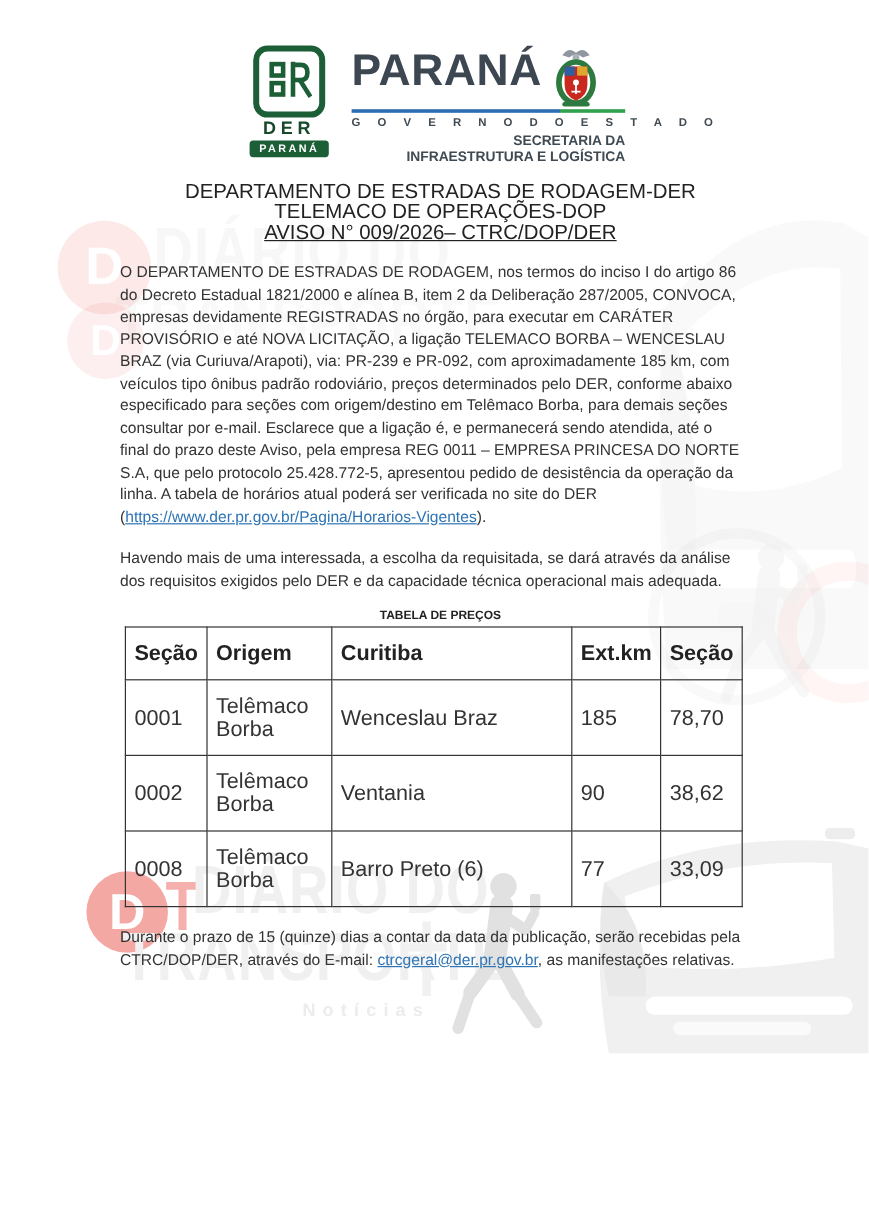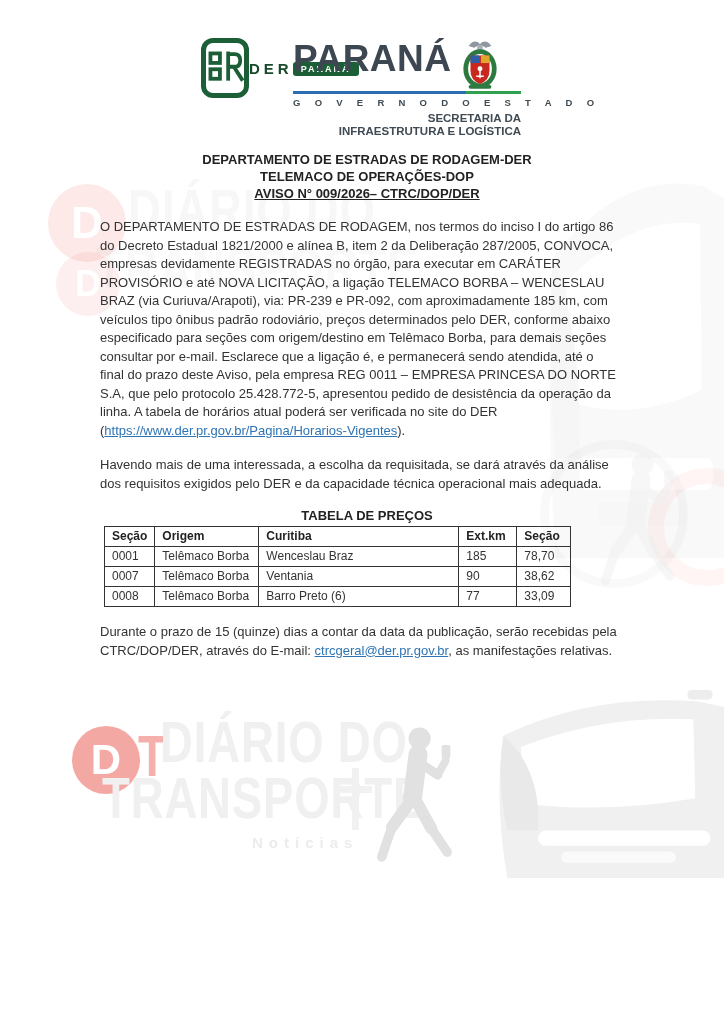--- a/index.html
+++ b/index.html
@@ -27,41 +27,41 @@
   .wm-plus:before{content:"";position:absolute;left:14px;top:0;width:7px;height:62px;background:#f1f1f1;}
   .wm-plus:after{content:"";position:absolute;left:0;top:18px;width:34px;height:7px;background:#f1f1f1;}
   .wm-ring{position:absolute;left:648px;top:468px;width:86px;height:86px;border-radius:50%;
            border:16px solid rgba(230,51,41,.05);}
   .wm-ring2{position:absolute;left:540px;top:440px;width:130px;height:130px;border-radius:50%;
            border:9px solid rgba(0,0,0,.022);}
   .wm-svg{position:absolute;}
   
   .content{position:relative;z-index:1;padding:38px 90px 0 100px;}
   .header{display:flex;align-items:flex-start;justify-content:center;gap:12px;margin-left:-12px;}
-  .der-logo{display:flex;flex-direction:row;align-items:center;width:80px;}
+  .der-logo{display:flex;flex-direction:column;align-items:center;width:80px;}
   .der-box{width:50px;height:50px;border:5px solid #1c5e36;border-radius:12px;
            display:flex;align-items:center;justify-content:center;}
   .der-word{font-weight:800;font-size:15px;color:#17492a;letter-spacing:4px;margin-top:1px;}
   .der-pill{background:#1c5e36;color:#fff;font-size:9px;font-weight:700;letter-spacing:2px;
             padding:2px 8px;border-radius:3px;margin-top:1px;}
   .gov-block{display:flex;flex-direction:column;width:228px;}
   .parana-row{display:flex;align-items:flex-start;gap:9px;}
   .parana-word{font-size:37px;font-weight:800;color:#3d4751;letter-spacing:.5px;line-height:42px;}
   .gov-bar{height:3px;background:linear-gradient(to right,#2d6db4 0 76%,#2fa14f 76% 100%);
            margin:1px 0 3px;width:228px;}
   .gov-text{font-size:9.5px;letter-spacing:5.8px;color:#3f4a53;font-weight:600;white-space:nowrap;}
   .secr{text-align:right;font-size:11.5px;font-weight:600;color:#3f4a53;line-height:13px;margin-top:4px;}
-  .title-block{text-align:center;font-weight:700;font-size:13px;line-height:17px;color:#222;margin-top:13px;}
+  .title-block{text-align:center;font-weight:400;font-size:17px;line-height:17px;color:#222;margin-top:13px;}
   .underlined{text-decoration:underline;}
   .para{font-size:13px;line-height:18.5px;color:#333;margin:16px 16px 0 0;}
   .link{color:#2e74b5;text-decoration:underline;cursor:pointer;}
-  .table-title{text-align:center;font-weight:700;font-size:13px;margin-top:15px;color:#222;}
+  .table-title{text-align:center;font-weight:700;font-size:10px;margin-top:15px;color:#222;}
   table.prices{border-collapse:collapse;margin-top:3px;margin-left:4px;}
-  table.prices th,table.prices td{border:1.2px solid #333;font-size:12px;line-height:19px;
-           padding:0 7px;text-align:left;color:#333;}
+  table.prices th,table.prices td{border:1.2px solid #333;font-size:18px;line-height:19px;
+           padding:12px 7px;text-align:left;color:#333;}
   table.prices th{font-weight:700;color:#222;}
   .sig{text-align:center;font-size:13px;line-height:17.5px;margin-top:32px;color:#333;}
 </style>
 </head>
 <body>
 
 <div class="page">
 
   <div class="wm">
 
@@ -204,21 +204,21 @@
       </thead>
       <tbody>
         <tr>
           <td>0001</td>
           <td>Telêmaco Borba</td>
           <td>Wenceslau Braz</td>
           <td>185</td>
           <td>78,70</td>
         </tr>
         <tr>
-          <td>0007</td>
+          <td>0002</td>
           <td>Telêmaco Borba</td>
           <td>Ventania</td>
           <td>90</td>
           <td>38,62</td>
         </tr>
         <tr>
           <td>0008</td>
           <td>Telêmaco Borba</td>
           <td>Barro Preto (6)</td>
           <td>77</td>

